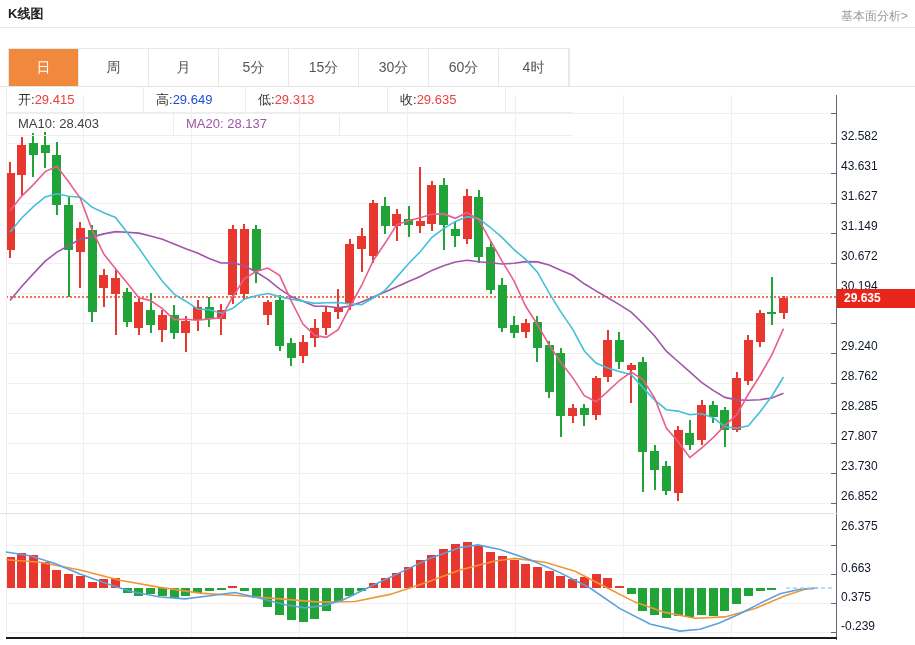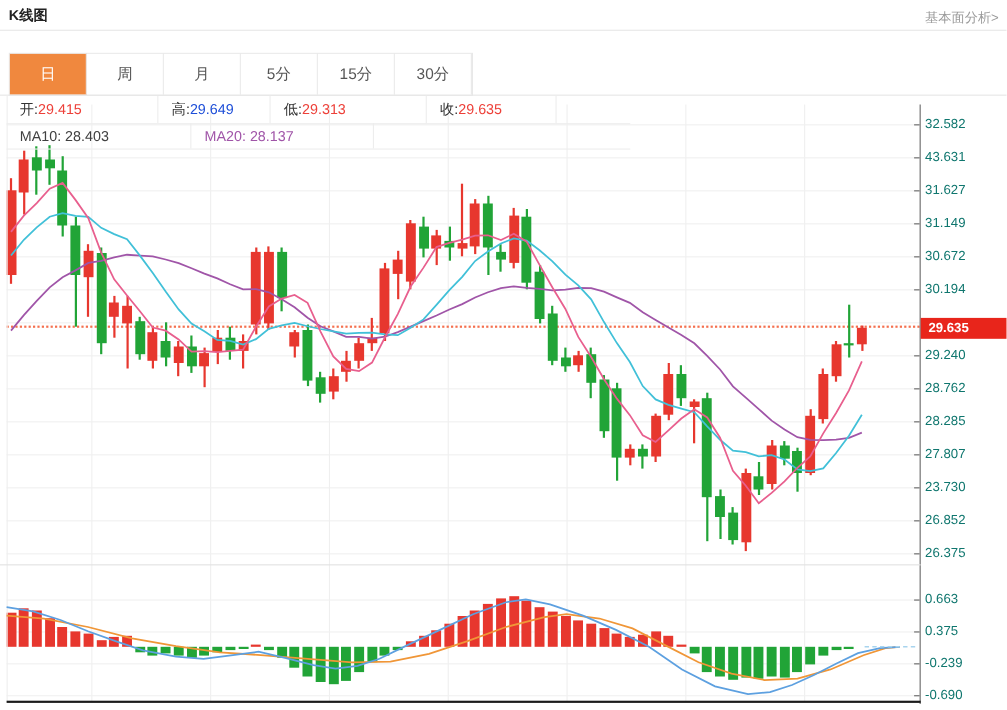--- a/index.html
+++ b/index.html
@@ -9,21 +9,21 @@
   .fund-link{position:absolute;right:7px;top:8px;font-size:12px;color:#999;text-decoration:none;cursor:pointer;}
   .tabs{position:absolute;left:8px;top:48px;display:flex;border:1px solid #e8e8e8;background:#fff;}
   .tab{width:69px;height:37px;line-height:37px;text-align:center;font-size:14px;color:#555;border-right:1px solid #e8e8e8;cursor:pointer;background:#fff;}
   .tab.active{background:#f0883e;color:#fff;}
   .tabline{position:absolute;left:0;top:86px;width:915px;height:1px;background:#e5e5e5;}
   #chart{position:absolute;left:0;top:0;width:915px;height:645px;}
   .vgrid{position:absolute;top:95px;width:1px;height:543px;background:#efefef;}
   .hgrid{position:absolute;left:6px;width:830px;height:1px;background:#f0f0f0;}
   .axisline{position:absolute;left:836px;top:95px;width:1px;height:545px;background:#666;}
   .tickdash{position:absolute;left:831px;width:5px;height:1px;background:#666;}
-  .ticklabel{position:absolute;left:841px;font-size:12px;color:#0f766e;white-space:nowrap;}
+  .ticklabel{position:absolute;left:841px;font-size:12px;color:#0f172a;white-space:nowrap;margin-top:24px;}
   .bottomline{position:absolute;left:6px;top:637px;width:831px;height:2px;background:#1b1b1b;}
   .leftline{position:absolute;left:6px;top:87px;width:1px;height:551px;background:#eee;}
   .divider{position:absolute;left:0px;top:513px;width:837px;height:1px;background:#e2e2e2;}
   .priceline{position:absolute;left:6px;top:296px;width:830px;height:0;border-top:2px dotted #f4704f;}
   .wick{position:absolute;width:2px;}
   .body{position:absolute;width:9px;}
   .mbar{position:absolute;width:9px;}
   .pricetag{position:absolute;left:837px;top:289px;width:78px;height:19px;line-height:19px;color:#fff;font-size:12px;font-weight:bold;padding-left:7px;box-sizing:border-box;}
   .inforow{position:absolute;left:6px;display:flex;align-items:center;border-bottom:1px solid #ededed;background:transparent;z-index:6;}
   .infocell{height:100%;display:flex;align-items:center;padding-left:12px;box-sizing:border-box;border-right:1px solid #ededed;font-size:13px;white-space:nowrap;}
@@ -40,20 +40,22 @@
   <a class="fund-link">基本面分析&gt;</a>
 </div>
 
 <div class="tabs" id="tabs">
     <div class="tab active">日</div>
     <div class="tab">周</div>
     <div class="tab">月</div>
     <div class="tab">5分</div>
     <div class="tab">15分</div>
     <div class="tab">30分</div>
+    <div class="tab">60分</div>
+    <div class="tab">4时</div>
   </div>
 <div class="tabline"></div>
 
 <div id="chart">
     <div class="vgrid" style="left:83px"></div>
     <div class="vgrid" style="left:191px"></div>
     <div class="vgrid" style="left:299px"></div>
     <div class="vgrid" style="left:407px"></div>
     <div class="vgrid" style="left:515px"></div>
     <div class="vgrid" style="left:623px"></div>

